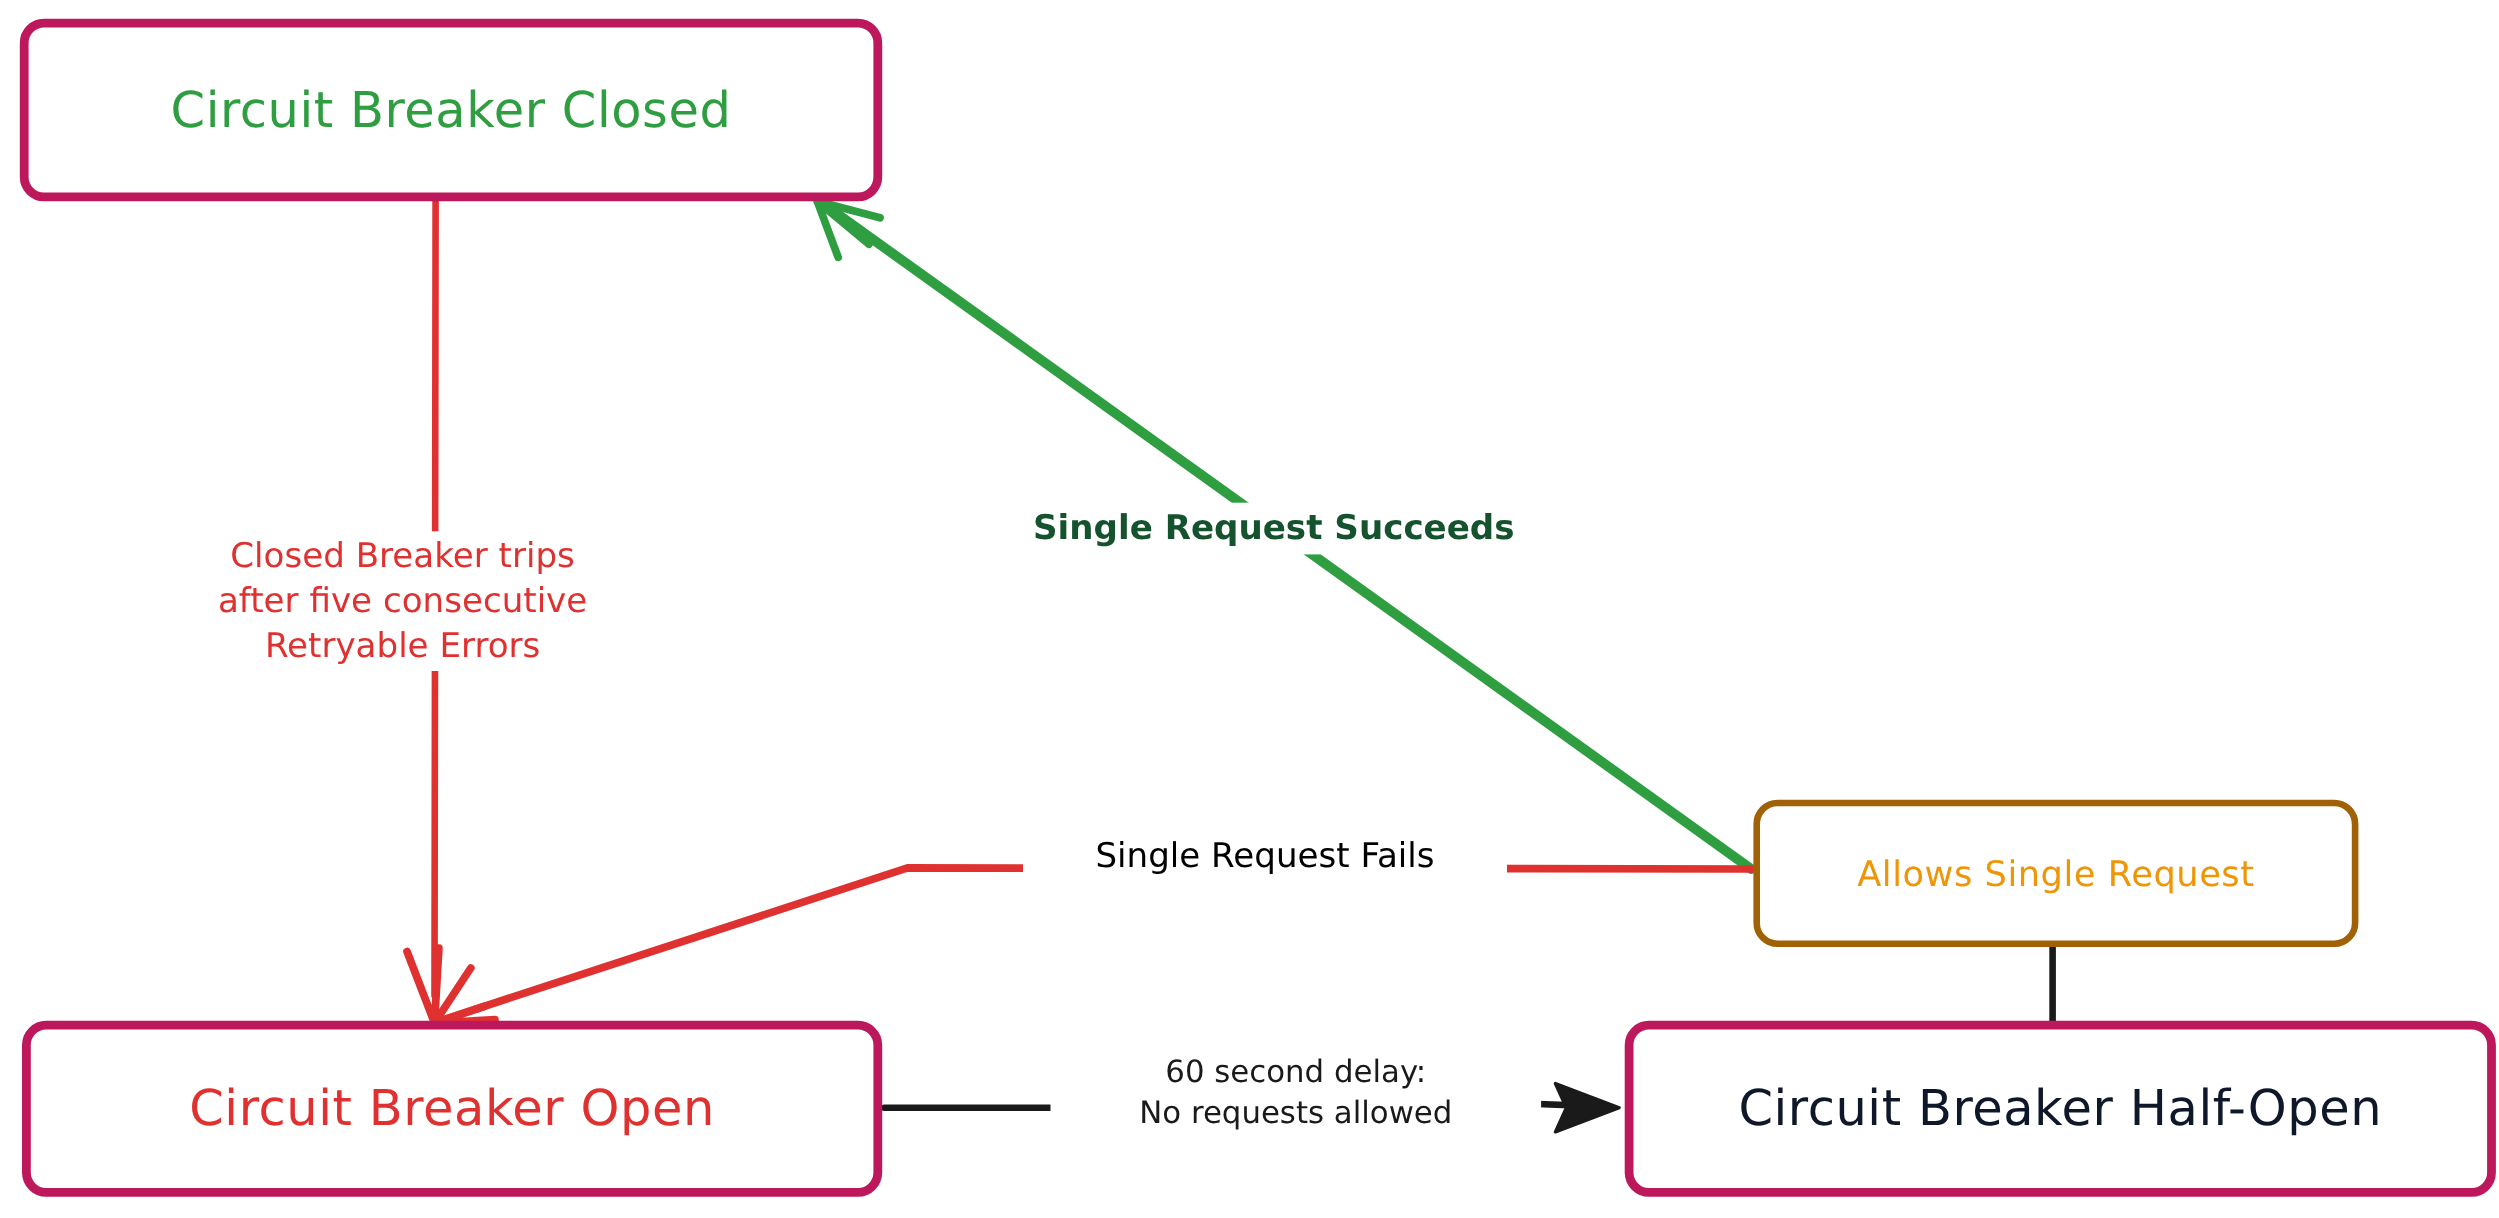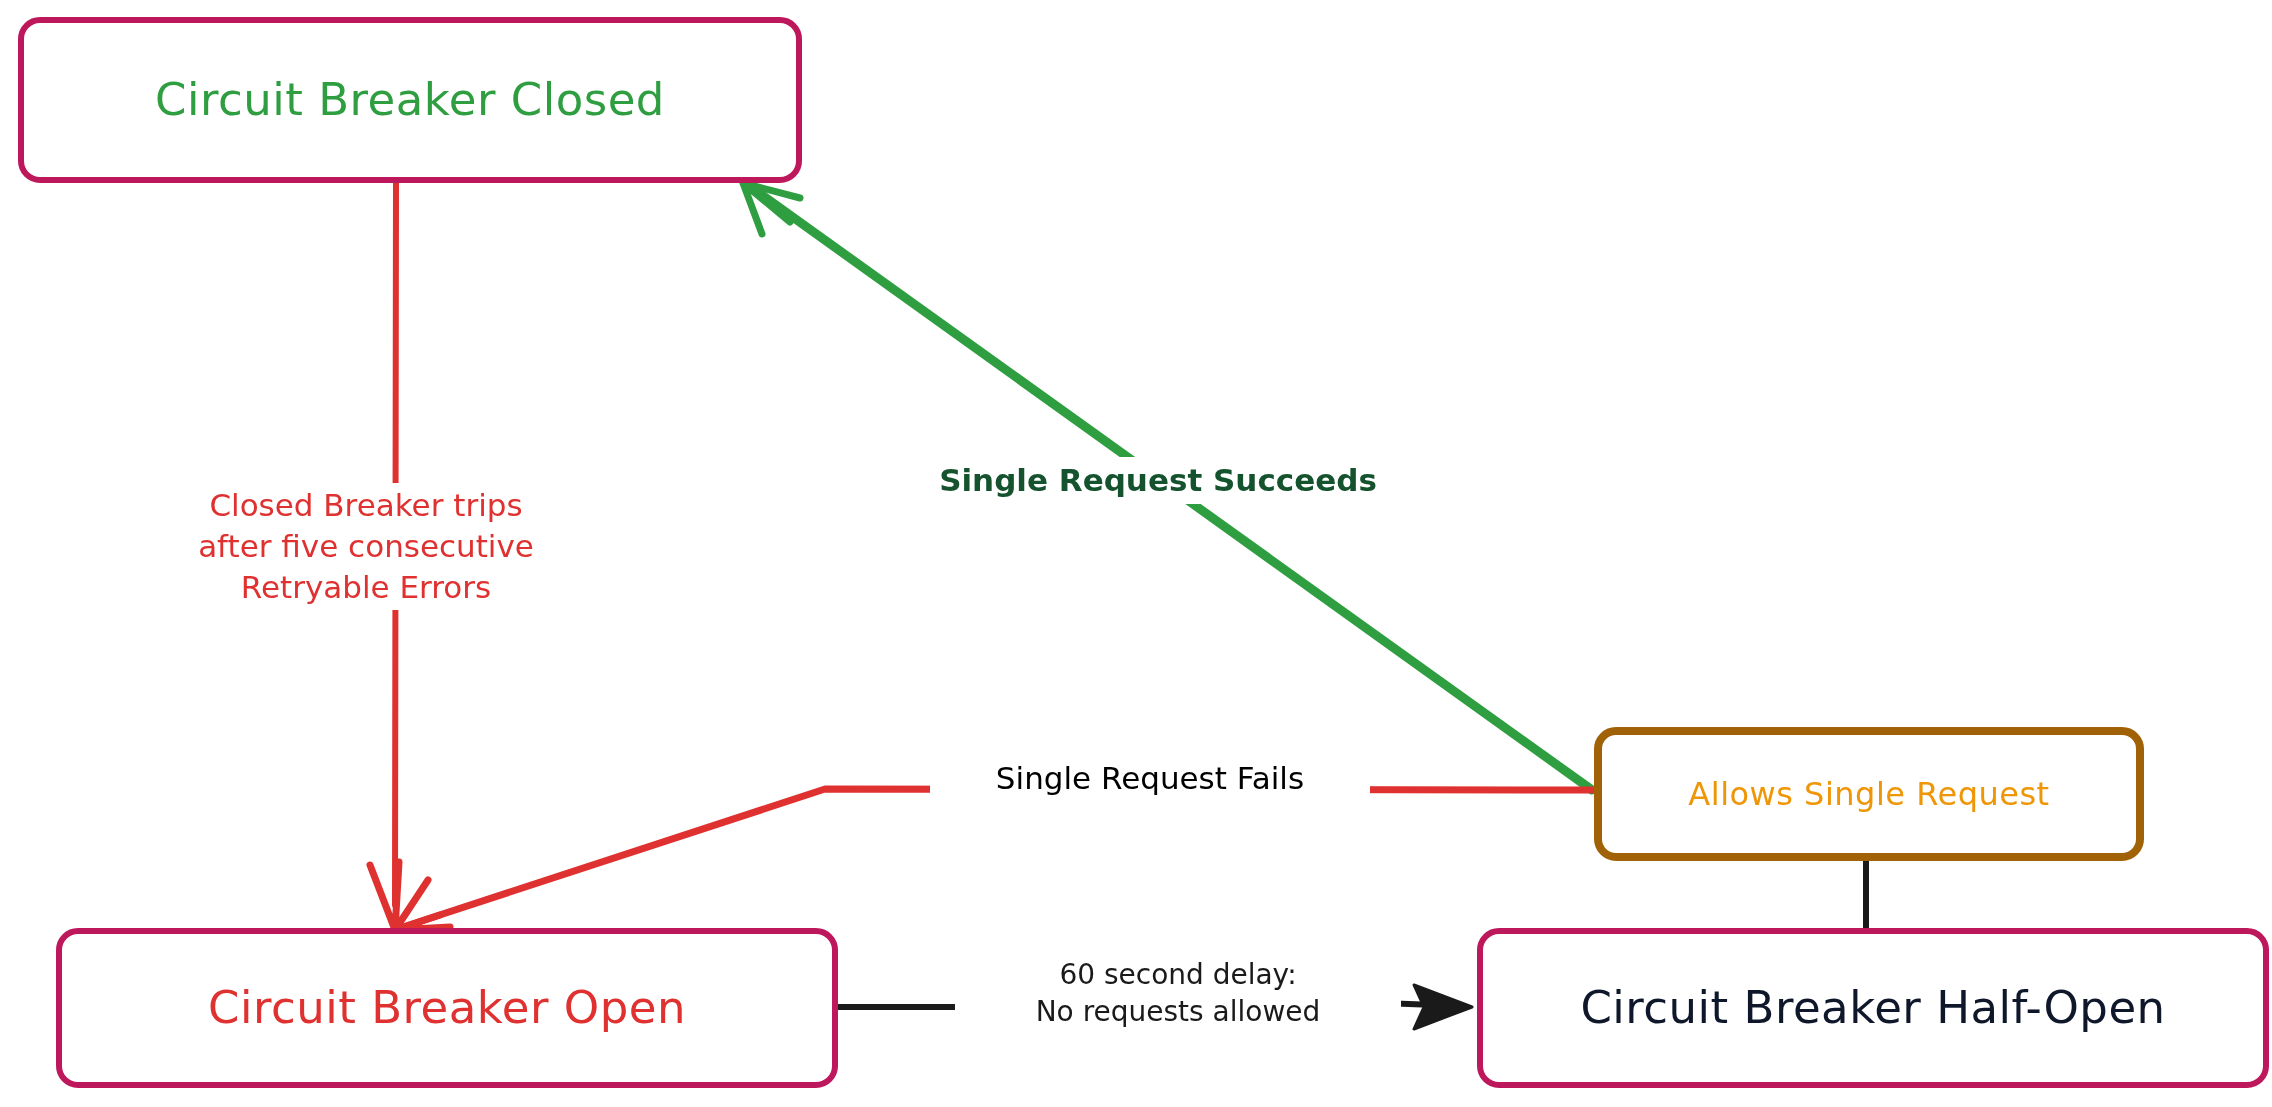--- a/index.html
+++ b/index.html
@@ -25,34 +25,34 @@
     position: absolute;
     box-sizing: border-box;
     display: flex;
     align-items: center;
     justify-content: center;
     text-align: center;
     border-radius: 22px;
     background: #ffffff;
   }
   .node-black {
-    border: 6px solid #be185d;
+    border: 8px solid #be185d;
   }
   .node-orange {
-    border: 8px solid #a16207;
+    border: 6px solid #a16207;
   }
   .node-label {
     font-family: "DejaVu Sans", sans-serif;
     font-weight: 400;
     letter-spacing: 0.5px;
     line-height: 1.15;
     white-space: nowrap;
   }
   #node-closed   { left: 18px;   top: 17px;   width: 784px;  height: 166px; }
-  #node-open     { left: 20px;   top: 928px;  width: 782px;  height: 160px; margin-left: 36px; }
+  #node-open     { left: 20px;   top: 928px;  width: 782px;  height: 160px; }
   #node-allows   { left: 1594px; top: 727px;  width: 550px;  height: 134px; }
   #node-halfopen { left: 1477px; top: 928px;  width: 792px;  height: 160px; }
 
   #label-closed   { color: #2f9e41; font-size: 45px; }
   #label-open     { color: #e03131; font-size: 45px; }
   #label-allows   { color: #ef9606; font-size: 32px; }
   #label-halfopen { color: #0f172a; font-size: 45px; }
 
   .edge-label {
     position: absolute;

